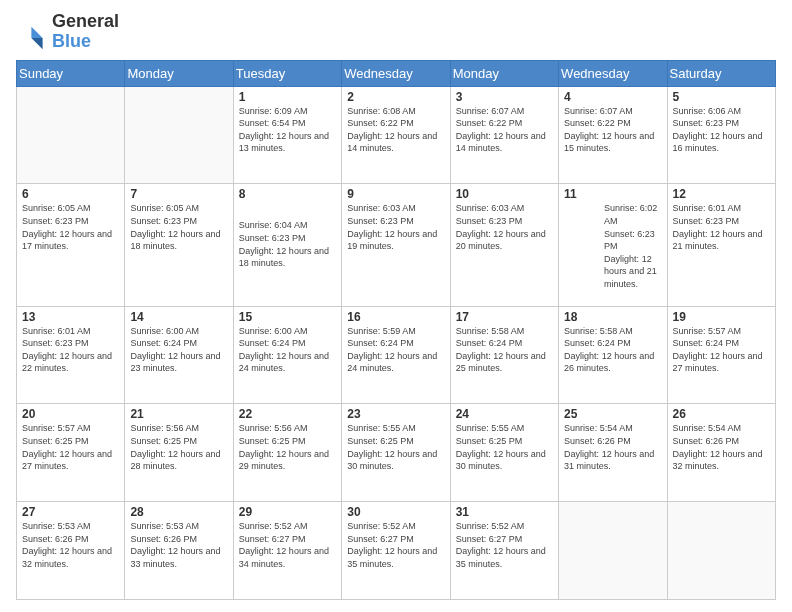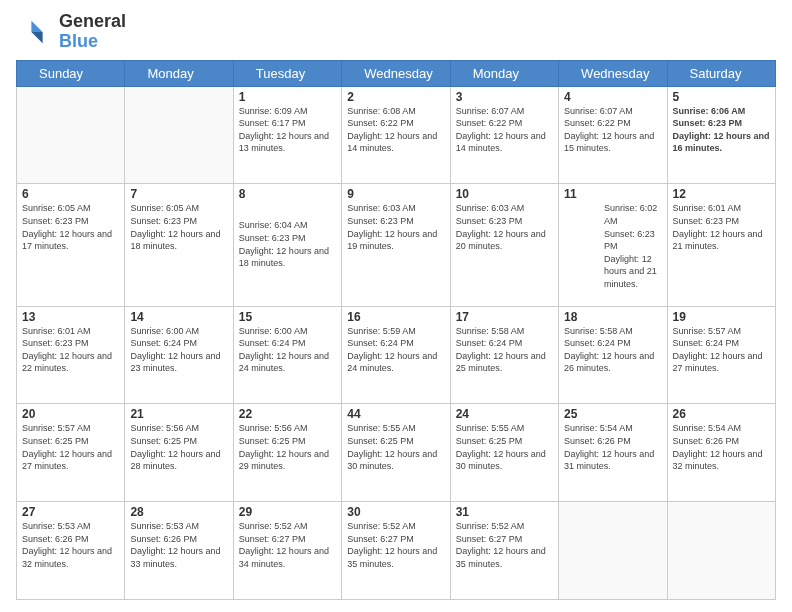--- a/index.html
+++ b/index.html
@@ -18,22 +18,22 @@
       flex-direction: column;
     }
     .header {
       display: flex;
       justify-content: space-between;
       align-items: flex-start;
       margin-bottom: 8px;
     }
     .logo {
       display: flex;
-      align-items: center;
-      gap: 15px;
+      align-items: flex-end;
+      gap: 8px;
     }
     .logo-text {
       font-size: 18px;
       font-weight: bold;
       color: #333;
       line-height: 1.1;
     }
     .logo-text span {
       color: #4a90d9;
     }
@@ -58,21 +58,21 @@
       flex: 1;
       border: 1px solid #ccc;
       border-collapse: collapse;
       width: 100%;
       table-layout: fixed;
     }
     .calendar th {
       background: #4a86c8;
       color: #fff;
       text-align: left;
-      padding: 5px 22px;
+      padding: 5px 2px;
       font-size: 13px;
       font-weight: normal;
       border: 1px solid #3a76b8;
     }
     .calendar td {
       border: 1px solid #ccc;
       vertical-align: top;
       padding: 3px 5px;
       font-size: 9.5px;
       color: #333;
@@ -128,21 +128,21 @@
           <th>Saturday</th>
         </tr>
     </thead>
     <tbody id="calendar-body">
     <tr>
           <td class="empty"></td>
           <td class="empty"></td>
           <td>
             <span class="day-number">1</span>
             <div class="day-info" style="white-space: pre-line;">Sunrise: 6:09 AM
-Sunset: 6:17 PM
+Sunset: 6:54 PM
 Daylight: 12 hours and 13 minutes.</div>
           </td>
           <td>
             <span class="day-number">2</span>
             <div class="day-info" style="white-space: pre-line;">Sunrise: 6:08 AM
 Sunset: 6:22 PM
 Daylight: 12 hours and 14 minutes.</div>
           </td>
           <td>
             <span class="day-number">3</span>
@@ -151,21 +151,21 @@
 Daylight: 12 hours and 14 minutes.</div>
           </td>
           <td>
             <span class="day-number">4</span>
             <div class="day-info" style="white-space: pre-line;">Sunrise: 6:07 AM
 Sunset: 6:22 PM
 Daylight: 12 hours and 15 minutes.</div>
           </td>
           <td>
             <span class="day-number">5</span>
-            <div class="day-info" style="white-space: pre-line; font-weight: bold;">Sunrise: 6:06 AM
+            <div class="day-info" style="white-space: pre-line;">Sunrise: 6:06 AM
 Sunset: 6:23 PM
 Daylight: 12 hours and 16 minutes.</div>
           </td>
         </tr>
         <tr>
           <td>
             <span class="day-number">6</span>
             <div class="day-info" style="white-space: pre-line;">Sunrise: 6:05 AM
 Sunset: 6:23 PM
 Daylight: 12 hours and 17 minutes.</div>
@@ -264,21 +264,21 @@
 Sunset: 6:25 PM
 Daylight: 12 hours and 28 minutes.</div>
           </td>
           <td>
             <span class="day-number">22</span>
             <div class="day-info" style="white-space: pre-line;">Sunrise: 5:56 AM
 Sunset: 6:25 PM
 Daylight: 12 hours and 29 minutes.</div>
           </td>
           <td>
-            <span class="day-number">44</span>
+            <span class="day-number">23</span>
             <div class="day-info" style="white-space: pre-line;">Sunrise: 5:55 AM
 Sunset: 6:25 PM
 Daylight: 12 hours and 30 minutes.</div>
           </td>
           <td>
             <span class="day-number">24</span>
             <div class="day-info" style="white-space: pre-line;">Sunrise: 5:55 AM
 Sunset: 6:25 PM
 Daylight: 12 hours and 30 minutes.</div>
           </td>

